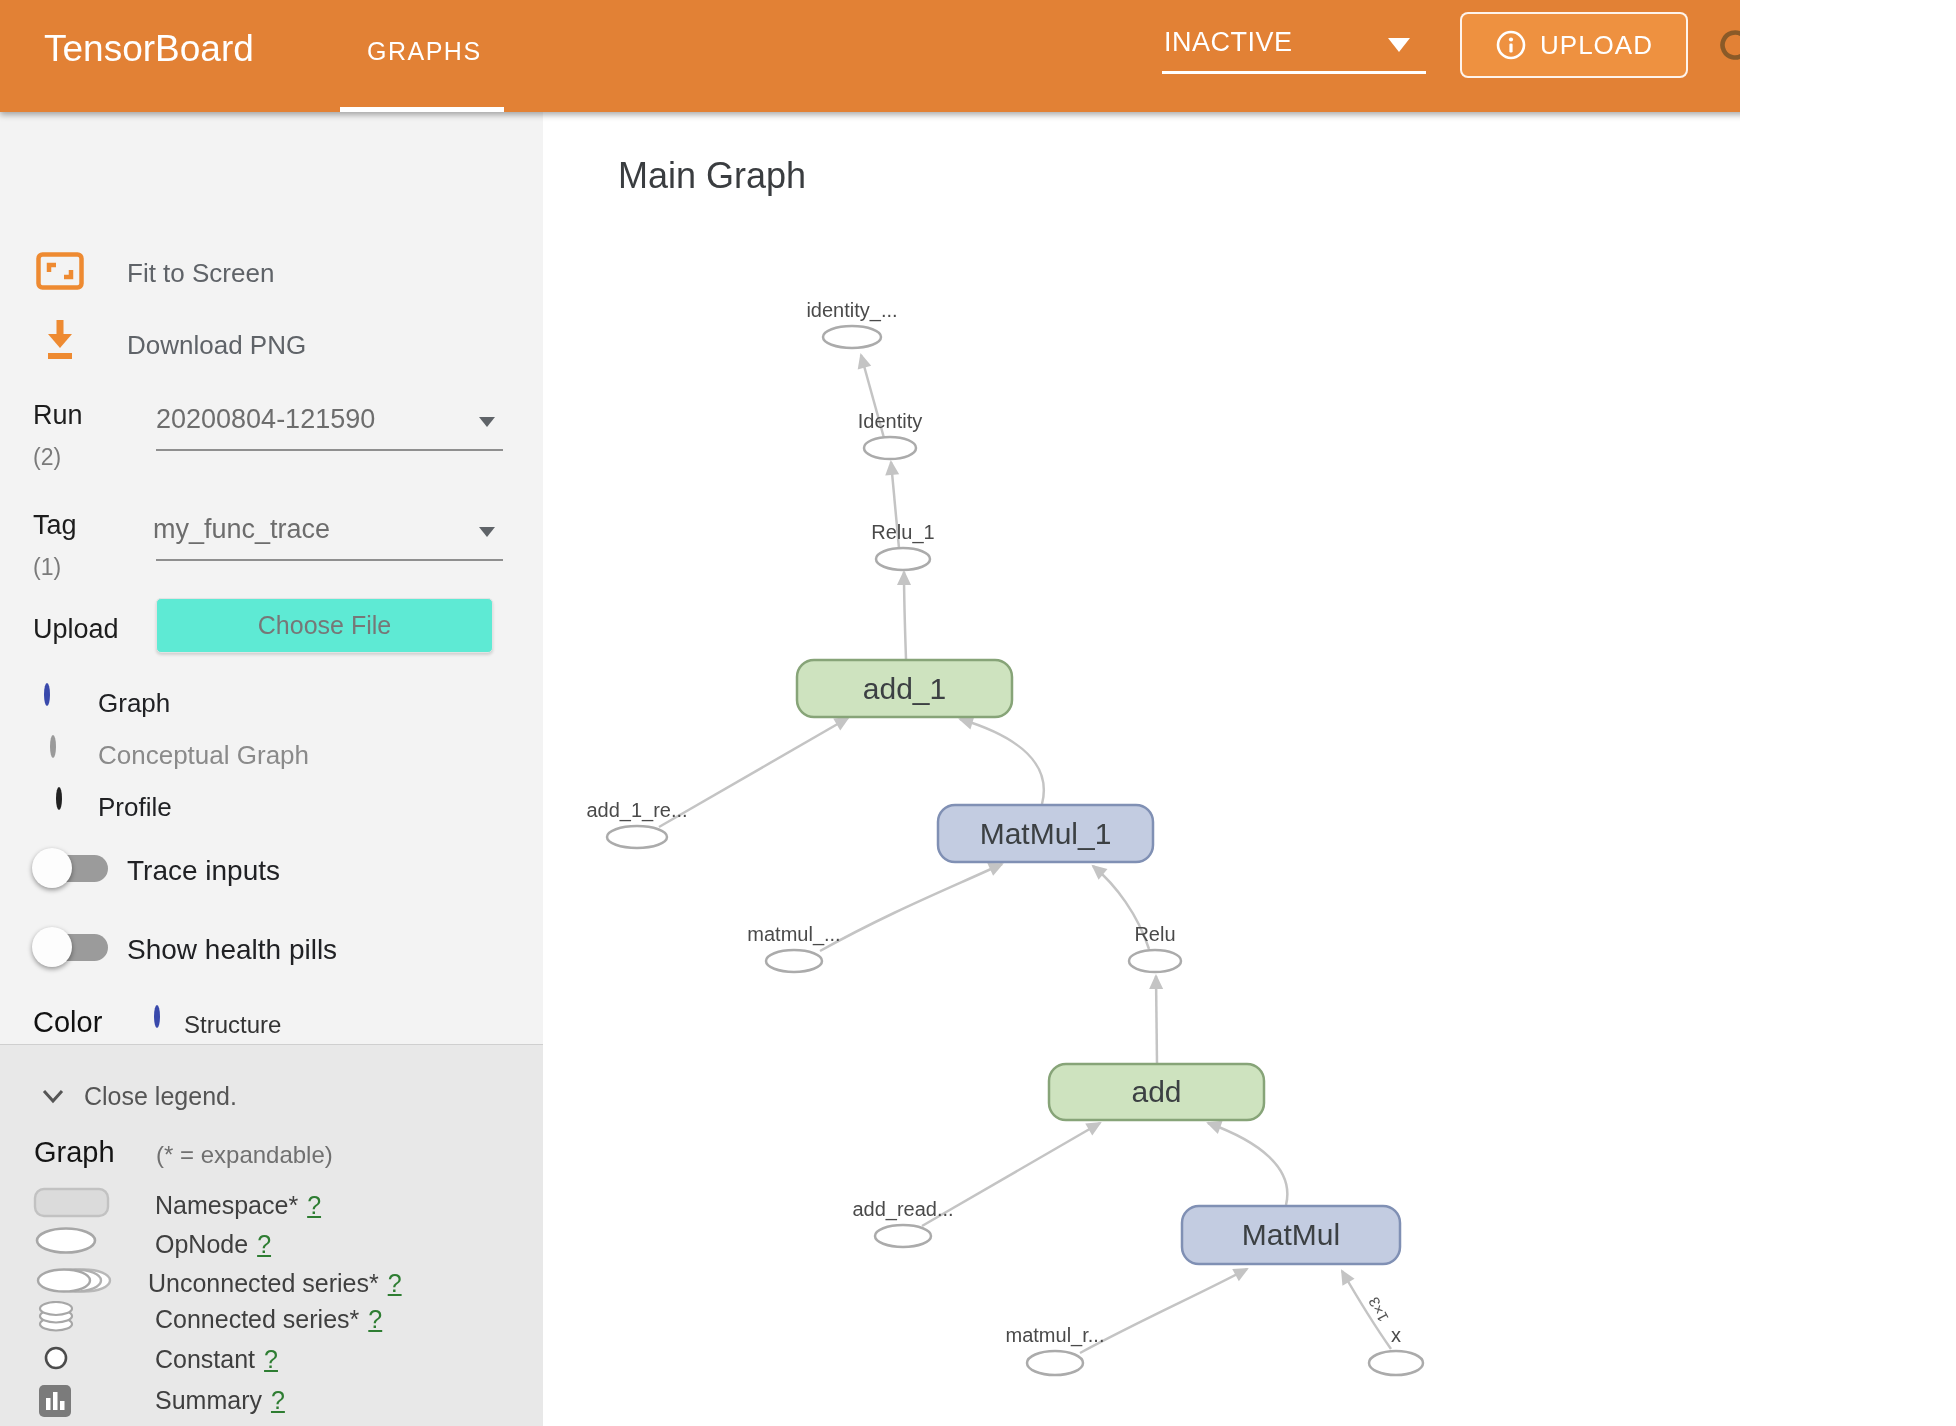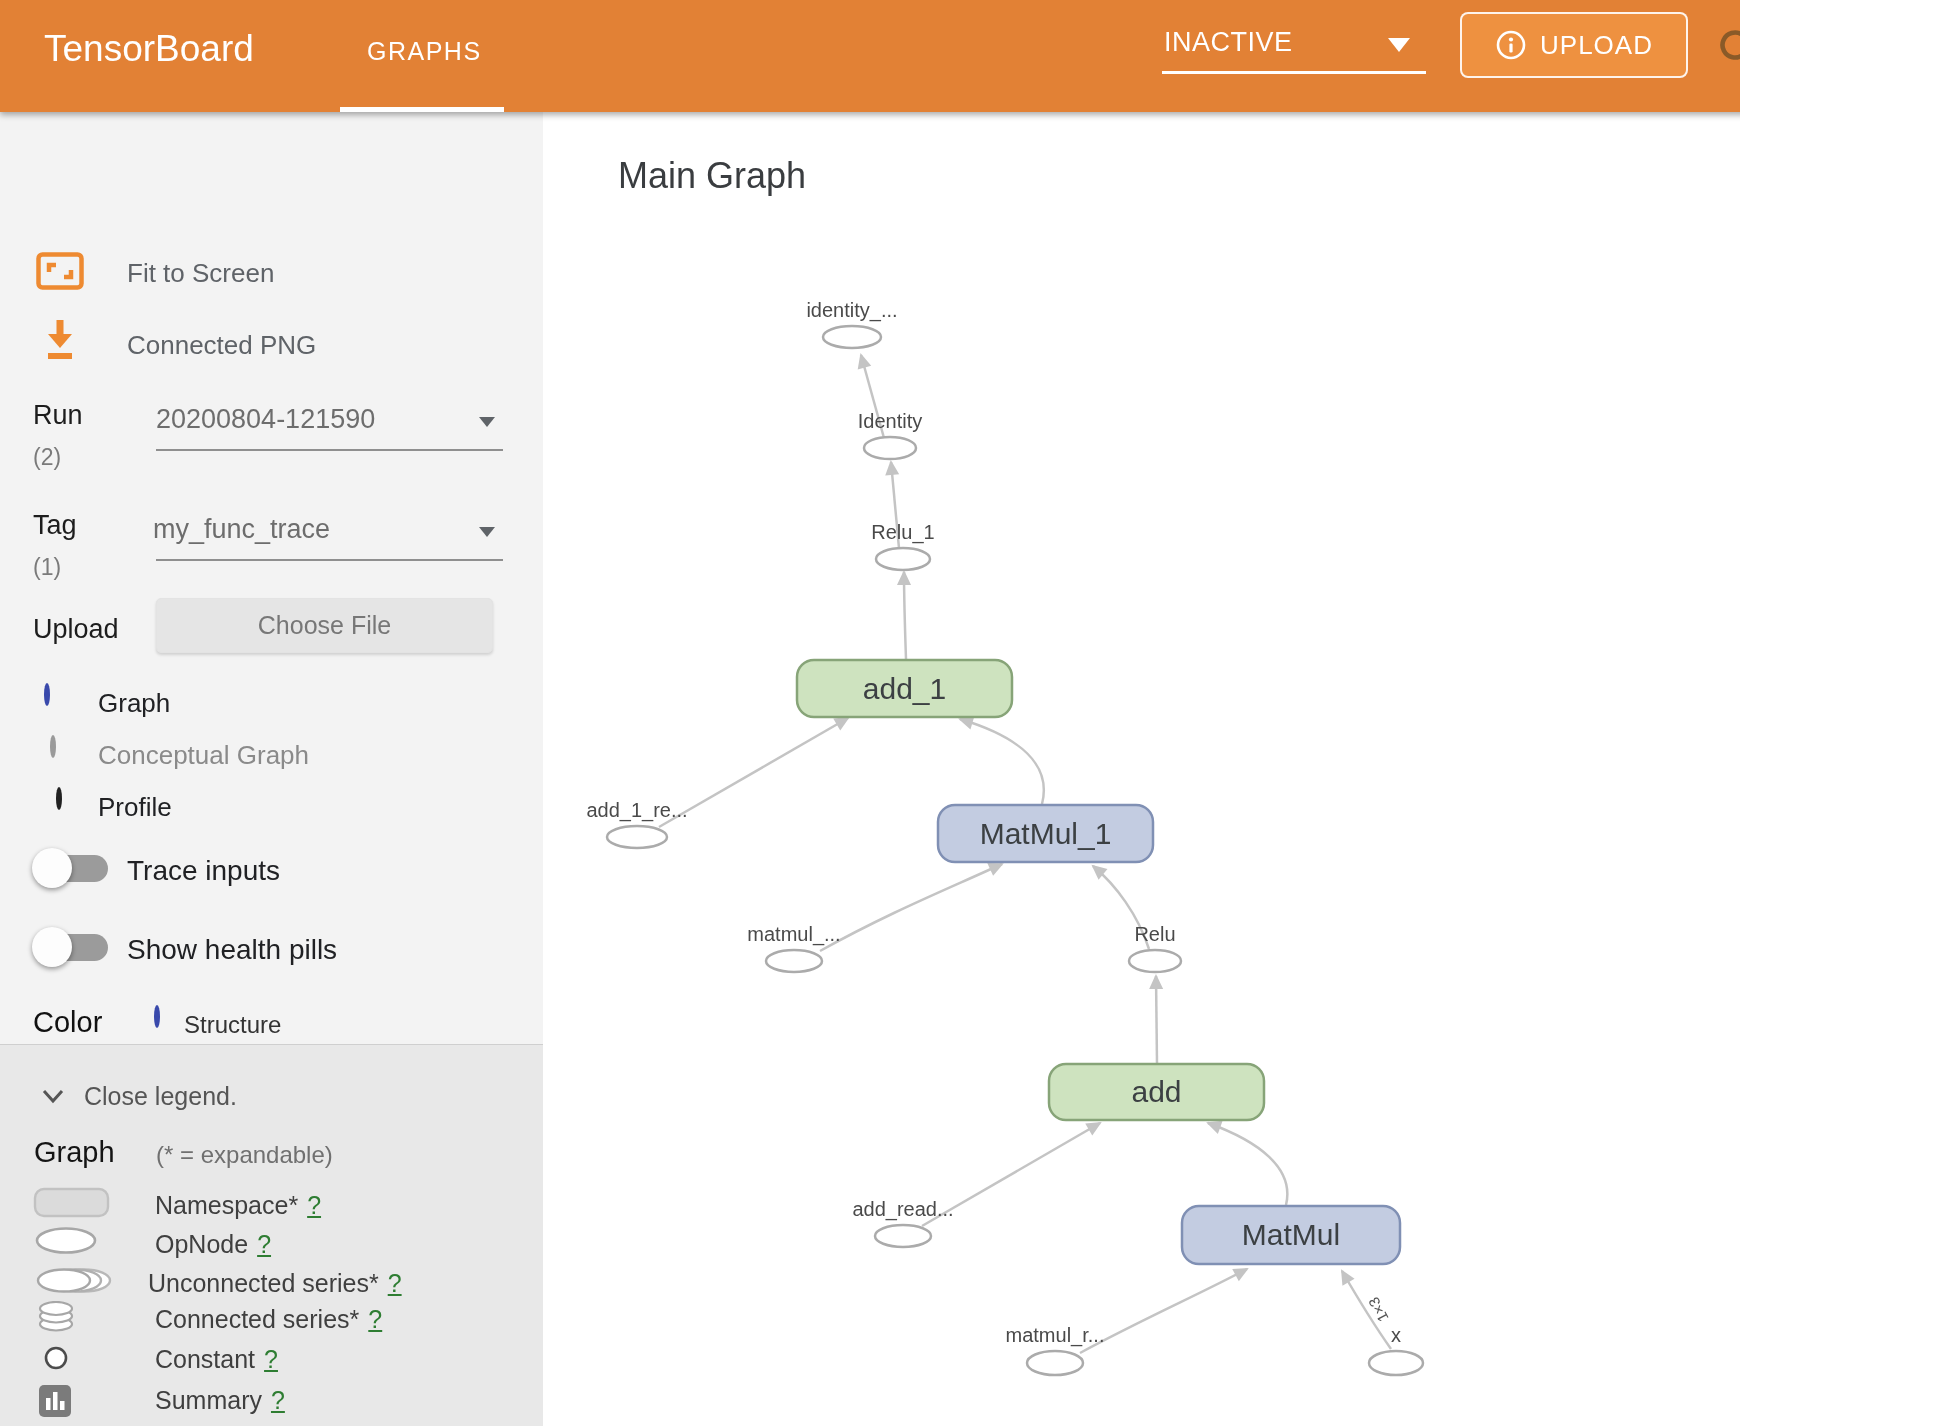--- a/index.html
+++ b/index.html
@@ -23,21 +23,21 @@
   #sidebar-bg{left:0;top:112px;width:543px;height:1314px;background:#f3f3f3;}
   #legend-bg{left:0;top:1044px;width:543px;height:382px;background:#e8e8e8;border-top:1px solid #cfcfcf;}
   .search{left:36px;top:170px;width:467px;height:46px;background:transparent;border:none;border-bottom:2px solid #757575;font-size:26px;color:#444;outline:none;padding:0;}
   .search::placeholder{color:#8d8d8d;opacity:1;}
   .tool-label{font-size:26px;color:#5f6368;}
   .side-label{font-size:27px;color:#1d1d1d;}
   .side-count{font-size:23px;color:#7a7a7a;}
   .select-value{font-size:27px;color:#6d6d6d;cursor:pointer;}
   .underline{height:1.5px;background:#8f8f8f;}
   .caret{width:0;height:0;border-left:8px solid transparent;border-right:8px solid transparent;border-top:10px solid #5f6368;}
-  #choose-file{left:156px;top:598px;width:337px;height:55px;background:#e5e5e5;border:1px solid #e3e3e3;border-radius:5px;box-shadow:0 2px 3px rgba(0,0,0,.14);font-size:25px;color:#777;cursor:pointer;}
+  #choose-file{left:156px;top:598px;width:337px;height:55px;background:#5eead4;border:1px solid #e3e3e3;border-radius:5px;box-shadow:0 2px 3px rgba(0,0,0,.14);font-size:25px;color:#777;cursor:pointer;}
   .radio{width:28px;height:28px;border-radius:50%;position:relative;cursor:pointer;}
   .radio.blue{border:3.5px solid #3949ab;}
   .radio.blue::after{content:"";position:absolute;inset:4px;border-radius:50%;background:#3949ab;}
   .radio.gray{border:3.5px solid #9a9a9a;}
   .radio.black{border:3.5px solid #212121;}
   .radio-label{font-size:26px;color:#202124;}
   .radio-label.dim{color:#8a8a8a;}
   .switch{width:82px;height:40px;cursor:pointer;}
   .switch .track{position:absolute;left:14px;top:7px;width:62px;height:27px;border-radius:14px;background:#9b9b9b;}
   .switch .knob{position:absolute;left:0;top:0;width:40px;height:40px;border-radius:50%;background:#fdfdfd;box-shadow:0 2px 5px rgba(0,0,0,.4);}
@@ -122,21 +122,21 @@
     <path d="M 13 20 L 13 13 L 20 13" fill="none" stroke="#ee8a31" stroke-width="4.5"></path>
     <path d="M 35 18 L 35 25 L 28 25" fill="none" stroke="#ee8a31" stroke-width="4.5"></path>
   </svg>
   <div class="abs tool-label" style="left:127px;top:258px">Fit to Screen</div>
 
   <svg class="abs" style="left:44px;top:318px" width="32" height="44" viewBox="0 0 32 44">
     <rect x="12.5" y="2" width="7" height="16" fill="#ee8a31"></rect>
     <polygon points="4,16 28,16 16,30" fill="#ee8a31"></polygon>
     <rect x="4" y="35" width="24" height="6" fill="#ee8a31"></rect>
   </svg>
-  <div class="abs tool-label" style="left:127px;top:330px">Connected PNG</div>
+  <div class="abs tool-label" style="left:127px;top:330px">Download PNG</div>
 
   <div class="abs side-label" style="left:33px;top:400px">Run</div>
   <div class="abs side-count" style="left:33px;top:444px">(2)</div>
   <div class="abs select-value" style="left:156px;top:404px">20200804-121590</div>
   <div class="abs caret" style="left:479px;top:417px"></div>
   <div class="abs underline" style="left:156px;top:449px;width:347px"></div>
 
   <div class="abs side-label" style="left:33px;top:510px">Tag</div>
   <div class="abs side-count" style="left:33px;top:554px">(1)</div>
   <div class="abs select-value" style="left:153px;top:514px">my_func_trace</div>

